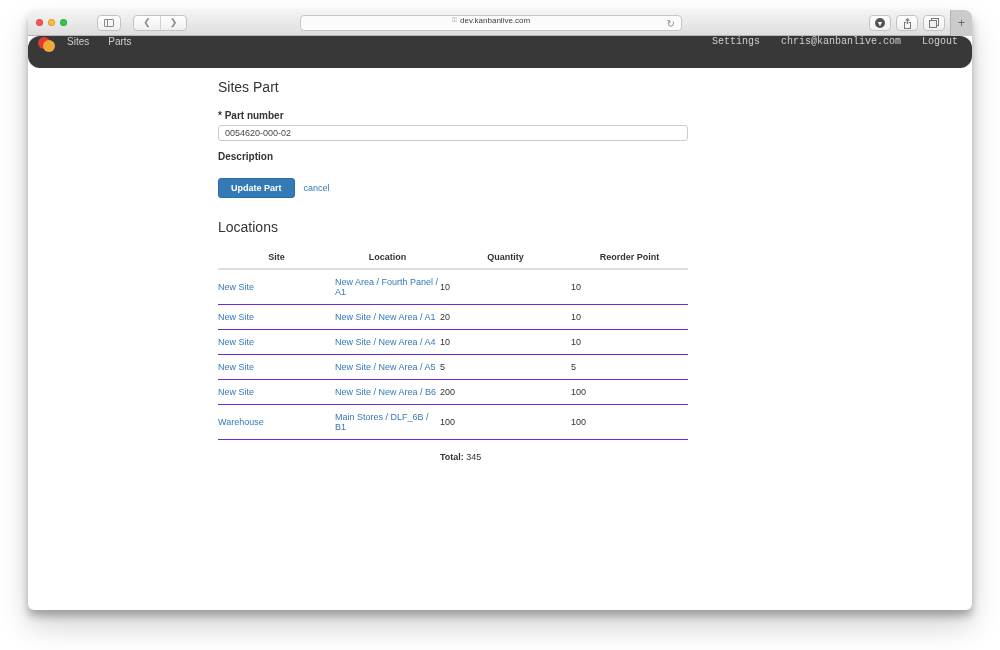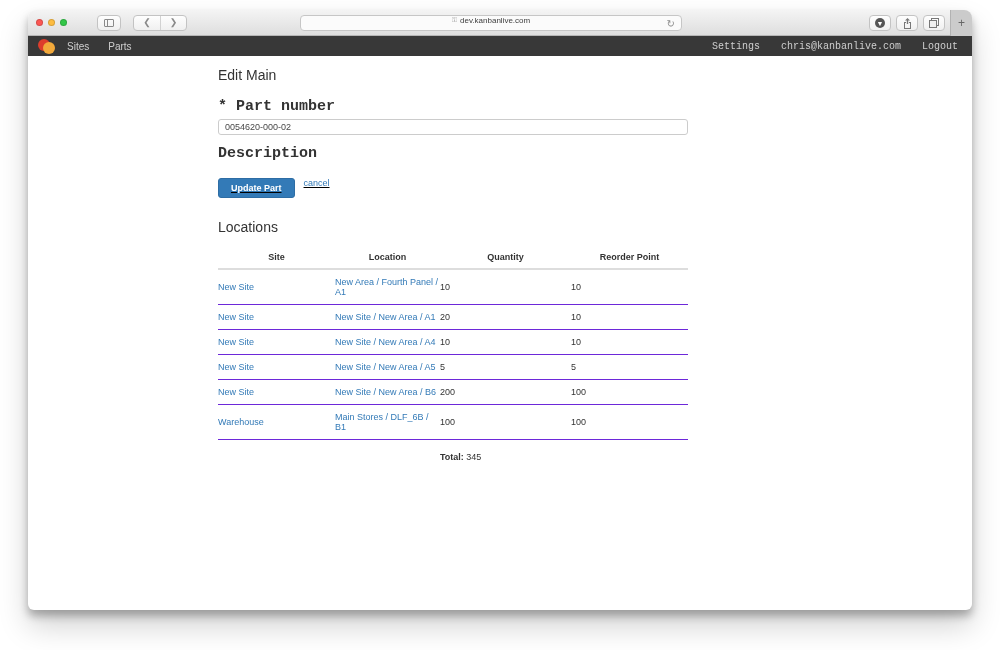--- a/index.html
+++ b/index.html
@@ -39,38 +39,38 @@
   .chrome-right { position:absolute; right:0; top:0; height:26px; display:flex; align-items:center; }
   .mini-btn { width:22px; height:16px; border:1px solid #c3c3c3; border-radius:4px;
               background:linear-gradient(#fefefe,#f0f0f0); display:flex; align-items:center;
               justify-content:center; margin-right:5px; color:#777; }
   .dl-circle { width:10px; height:10px; border-radius:50%; background:#555; color:#fff; font-size:7px;
                display:flex; align-items:center; justify-content:center; line-height:1; }
   .newtab-strip { width:22px; height:26px; background:#cbcbcb; border-left:1px solid #b2b2b2;
                   display:flex; align-items:center; justify-content:center; color:#666; font-size:12px; }
 
   
-  .navbar { height:20px; background:#383838; display:flex; align-items:center; padding:0 14px 0 10px; }
+  .navbar { height:32px; background:#383838; display:flex; align-items:flex-start; padding:0 14px 0 10px;border-radius:12px; }
   .logo { width:18px; height:16px; position:relative; margin-right:11px; }
   .logo .c1 { position:absolute; left:0; top:1px; width:12px; height:12px; border-radius:50%; background:#dd3d2c; }
   .logo .c2 { position:absolute; left:5px; top:4px; width:12px; height:12px; border-radius:50%; background:#f2a93b; }
   .nav-link { color:#cfcfcf; font-size:10px; text-decoration:none; margin-right:19px; }
   .nav-right { margin-left:auto; display:flex; align-items:center; gap:21px; }
   .nav-right .nav-link { margin-right:0;font-family:Liberation Mono, monospace; }
 
   
   .content { padding:11px 0 0 190px; background:#fff; }
   .main-col { width:470px; }
 
   .page-title { font-size:14px; font-weight:500; color:#333; margin:0 0 15px; }
-  .field-label { font-size:15px; font-weight:bold; color:#333; margin-bottom:4px;font-family:Liberation Mono, monospace; }
+  .field-label { font-size:10px; font-weight:bold; color:#333; margin-bottom:4px; }
   .text-input { display:block; width:100%; height:16px; border:1px solid #ccc; border-radius:3px;
                 font-size:9px; color:#484848; padding:6px 6px; margin-bottom:10px;
                 font-family:"Liberation Sans", sans-serif; background:#fff; }
-  .btn-row { display:flex; align-items:flex-start; margin-top:16px;text-decoration:underline; }
+  .btn-row { display:flex; align-items:center; margin-top:16px; }
   .btn-primary { background:#337ab7; border:1px solid #2e6da4; color:#fff; font-size:9px; font-weight:bold;
                  padding:4px 12px; border-radius:3px; font-family:"Liberation Sans", sans-serif; cursor:pointer; }
   .cancel-link { color:#337ab7; font-size:9px; text-decoration:none; margin-left:9px; }
 
   .locations-title { font-size:14px; font-weight:500; color:#333; margin:21px 0 11px; }
 
   table { width:100%; border-collapse:collapse; font-size:9px; table-layout:fixed; }
   col.c-site { width:117px; } col.c-loc { width:105px; } col.c-qty { width:131px; } col.c-re { width:117px; }
   th { text-align:center; font-weight:bold; color:#333; padding:6px 0; border-bottom:2px solid #ddd;margin-top:24px; }
   td { padding:7px 0; border-bottom:1px solid #6d28d9; color:#333; }
@@ -133,21 +133,21 @@
     <a class="nav-link" href="#">Parts</a>
     <span class="nav-right">
       <a class="nav-link" href="#">Settings</a>
       <a class="nav-link" href="#">chris@kanbanlive.com</a>
       <a class="nav-link" href="#">Logout</a>
     </span>
   </div>
 
   <div class="content">
     <div class="main-col">
-      <h1 class="page-title">Edit Main</h1>
+      <h1 class="page-title">Sites Part</h1>
 
       <div class="field-label">* Part number</div>
       <input class="text-input" type="text" value="0054620-000-02" style="">
 
       <div class="field-label">Description</div>
 
       <div class="btn-row">
         <button class="btn-primary">Update Part</button>
         <a class="cancel-link" href="#">cancel</a>
       </div>

